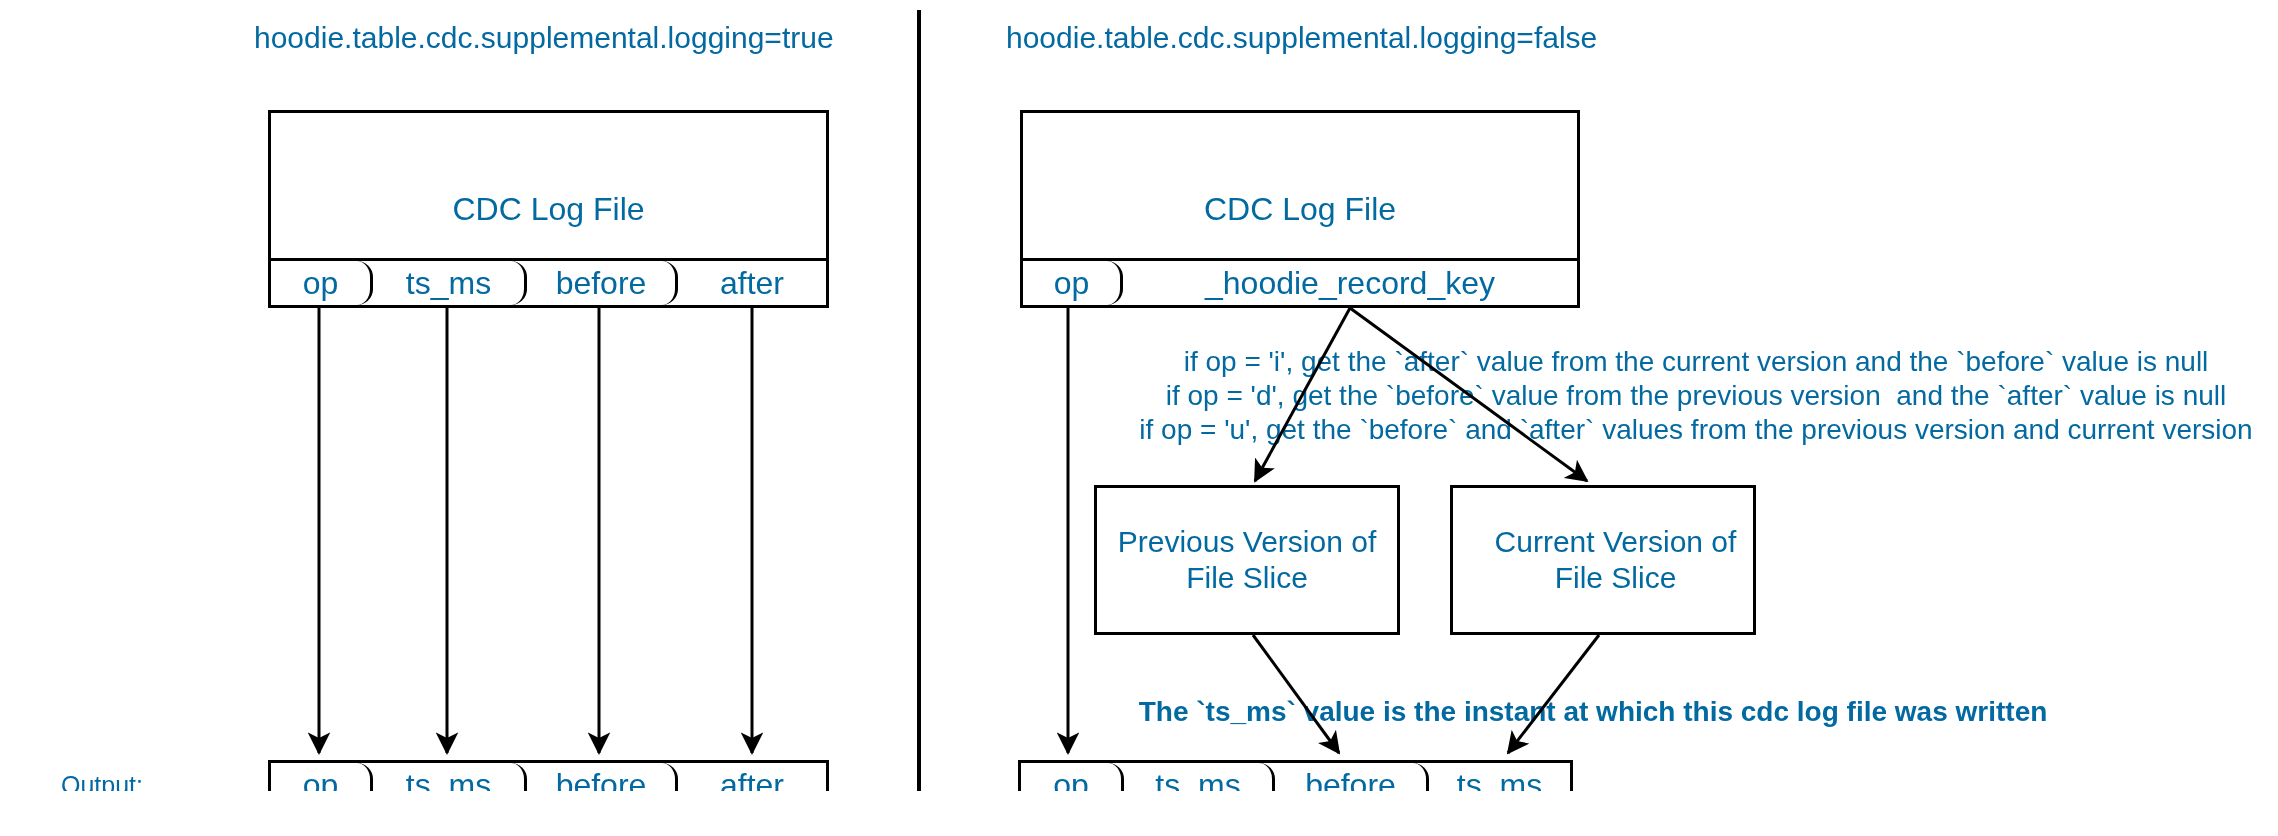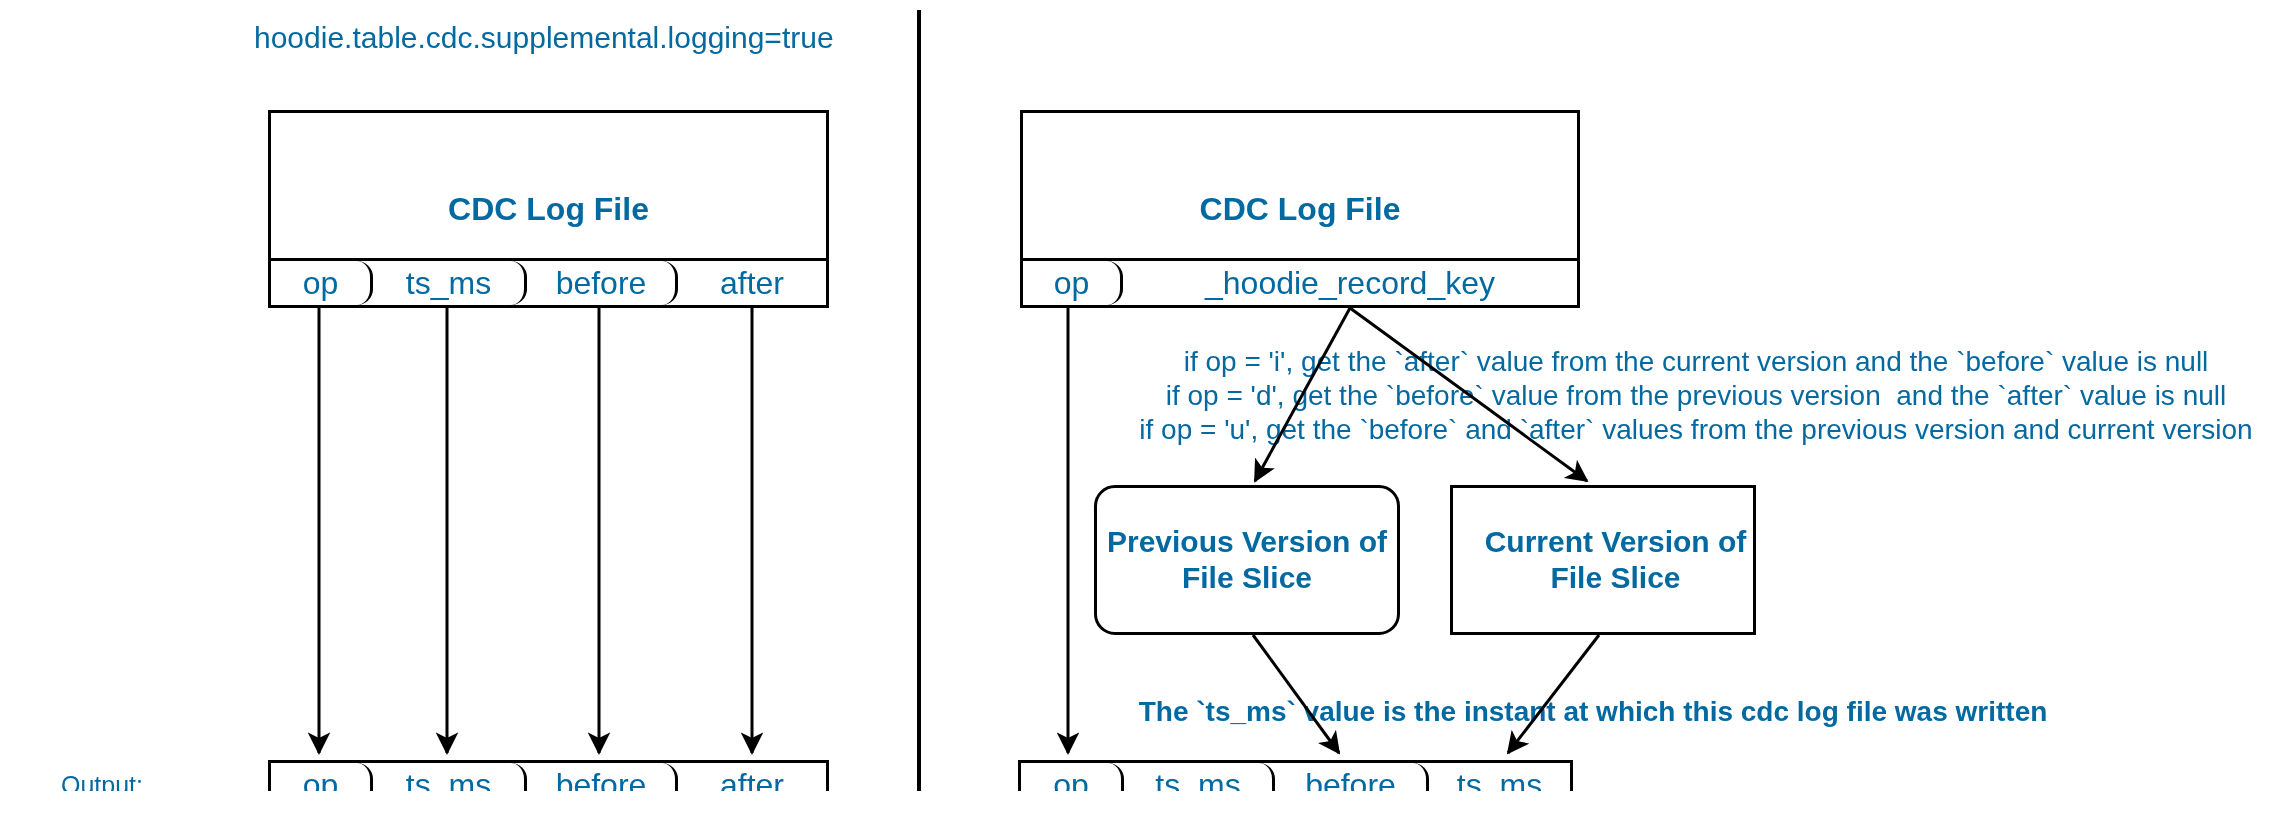--- a/index.html
+++ b/index.html
@@ -21,21 +21,20 @@
   }
   .box {
     position: absolute;
     border: 3px solid #000000;
     background: #ffffff;
     box-sizing: border-box;
     display: flex;
     align-items: center;
     justify-content: center;
     text-align: center;
-    font-weight: bold;
   }
   .box .box-label {
     font-size: 32px;
     line-height: 34px;
   }
   .slice-box .box-label {
     font-size: 30px;
     line-height: 36px;
     padding: 0 2px;
   }
@@ -112,37 +111,38 @@
 
   <div class="row" style="left:232px; top:760px; width:561px; height:50px;">
     <div class="cell" style="width:102px;">op</div>
     <div class="cell" style="width:154px;">ts_ms</div>
     <div class="cell" style="width:151px;">before</div>
     <div class="cell last">after</div>
   </div>
 
   <div class="divider" style="left:881px; top:10px; width:4px; height:826px;"></div>
 
+  <div class="title" style="left:970px; top:20px;">hoodie.table.cdc.supplemental.logging=false</div>
 
   <div class="box" style="left:984px; top:110px; width:560px; height:198px;">
     <span class="box-label">CDC Log File</span>
   </div>
 
   <div class="row" style="left:984px; top:258px; width:560px; height:50px;">
     <div class="cell" style="width:100px;">op</div>
     <div class="cell last">_hoodie_record_key</div>
   </div>
 
   <div class="rules" style="left:1030px; top:345px; width:1260px;">
     <div class="rule-line">if op = 'i', get the `after` value from the current version and the `before` value is null</div>
     <div class="rule-line">if op = 'd', get the `before` value from the previous version  and the `after` value is null</div>
     <div class="rule-line">if op = 'u', get the `before` and `after` values from the previous version and current version</div>
   </div>
 
-  <div class="box slice-box" style="left:1058px; top:485px; width:306px; height:150px;border-radius:21px;">
+  <div class="box slice-box" style="left:1058px; top:485px; width:306px; height:150px;">
     <span class="box-label">Previous Version of File Slice</span>
   </div>
 
   <div class="box slice-box" style="left:1414px; top:485px; width:306px; height:150px;padding-left:25px;">
     <span class="box-label">Current Version of File Slice</span>
   </div>
 
   <div class="note" style="left:1037px; top:696px; width:1040px;">The `ts_ms` value is the instant at which this cdc log file was written</div>
 
   <div class="row" style="left:982px; top:760px; width:555px; height:50px;">

